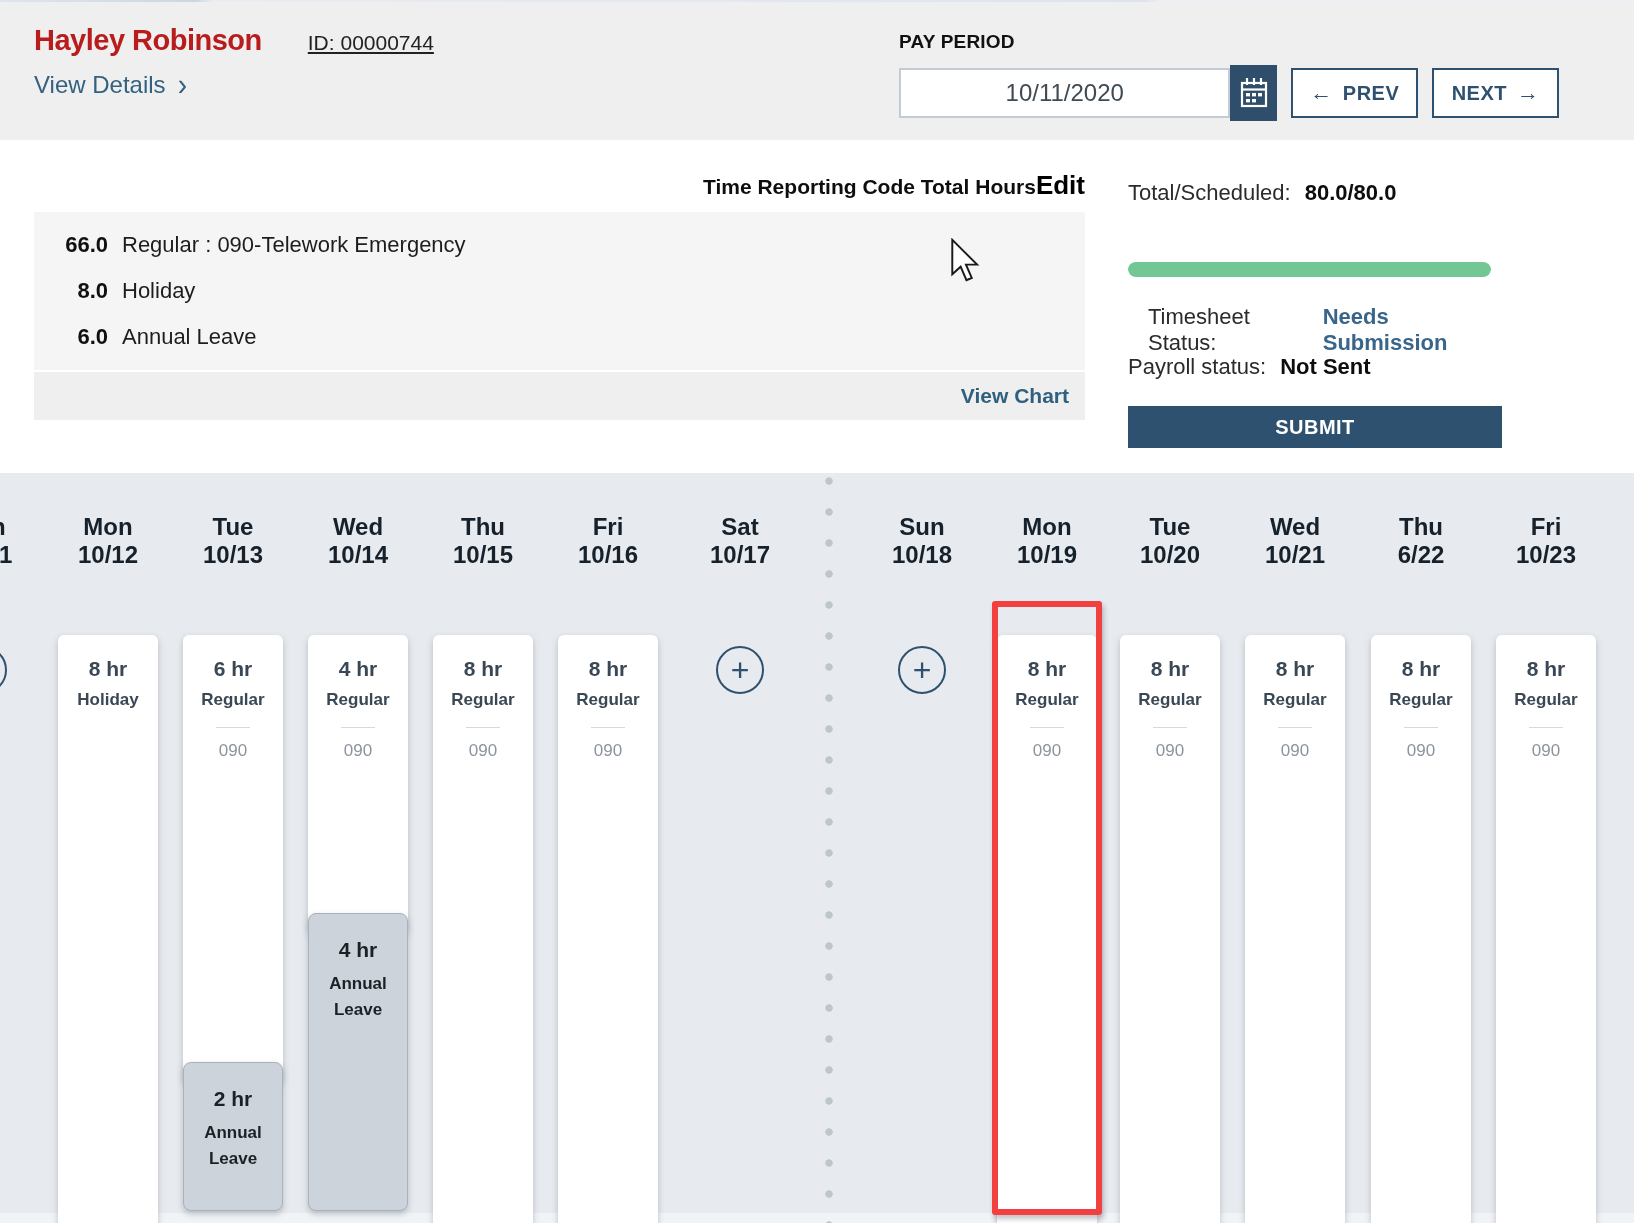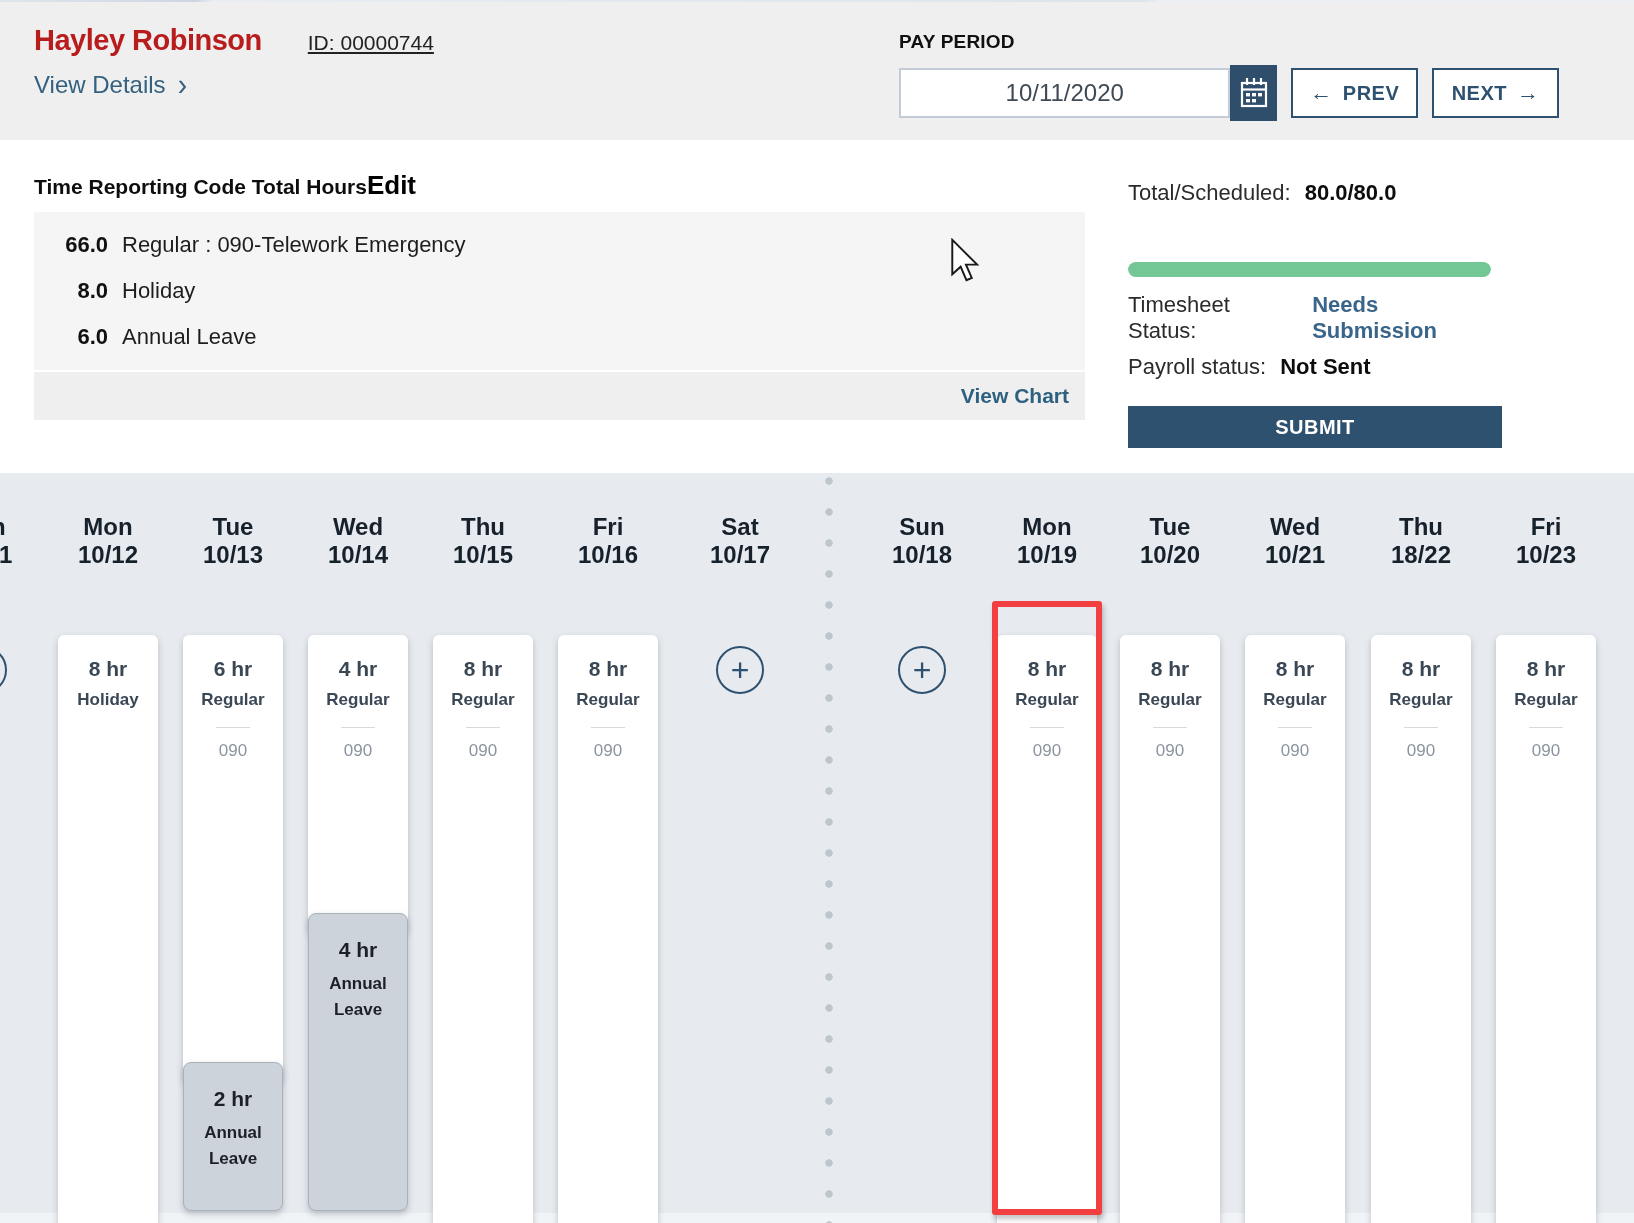--- a/index.html
+++ b/index.html
@@ -31,40 +31,40 @@
   .pp-navbtn { width:127px; height:50px; background:#fff; border:2px solid #2e5170; cursor:pointer;
     font-family:inherit; font-size:20px; font-weight:bold; color:#2e5170; letter-spacing:0.5px;
     display:flex; align-items:center; justify-content:center; gap:10px; }
   .pp-navbtn.prev { margin-left:14px; }
   .pp-navbtn.next { margin-left:14px; }
   .arrow-glyph { font-size:22px; font-weight:normal; }
 
   
   .content { position:absolute; top:140px; left:0; width:100%; height:333px; background:#fff; }
   .summary-head { position:absolute; left:34px; top:30px; width:1051px;
-    display:flex; justify-content:flex-start; align-items:baseline; }
+    display:flex; justify-content:flex-end; align-items:baseline; }
   .summary-title { font-size:21px; font-weight:bold; color:#0e0e0e; }
   .edit-link { font-size:26px; font-weight:bold; color:#000000; cursor:pointer; }
   .trc-panel { position:absolute; left:34px; top:72px; width:1051px; height:158px;
     background:#f5f5f6; padding-top:20px; }
   .trc-row { display:flex; align-items:baseline; height:46px; font-size:22px; }
   .trc-hours { width:74px; text-align:right; font-weight:bold; color:#101010; flex:none; }
   .trc-label { margin-left:14px; color:#1d1d1d; }
   .trc-footer { position:absolute; left:34px; top:232px; width:1051px; height:48px;
     background:#efeff0; display:flex; justify-content:flex-end; align-items:center; padding-right:16px; }
   .view-chart { font-size:21px; font-weight:bold; color:#2e617f; cursor:pointer; }
 
   .status-col { position:absolute; left:1128px; top:40px; width:374px; }
   .status-line { display:flex; align-items:baseline; font-size:22px; color:#2b2b2b; }
   .status-line .val { font-weight:bold; margin-left:14px; color:#0d0d0d; }
   .status-line .val.blue { color:#39658a; }
   .progress-track { position:absolute; top:82px; left:0; width:363px; height:15px;
     border-radius:8px; background:#e4e9ec; overflow:hidden; }
   .progress-fill { height:100%; border-radius:8px; }
-  .line-ts { position:absolute; top:112px; }
+  .line-ts { position:absolute; top:124px;margin-left:20px; }
   .line-pr { position:absolute; top:174px; }
   .submit-btn { position:absolute; top:226px; left:0; width:374px; height:42px;
     background:#2e5170; color:#fff; border:none; cursor:pointer;
     font-family:inherit; font-size:20px; font-weight:bold; letter-spacing:0.5px; }
 
   .cursor { position:absolute; left:947px; top:238px; width:36px; height:46px; pointer-events:none; z-index:50; }
 
   
   .calendar { position:absolute; top:473px; left:0; width:100%; height:750px; background:#e7ebef; overflow:hidden; }
   .bottom-strip { position:absolute; bottom:0; left:0; width:100%; height:10px; background:#f1f4f7; }
@@ -312,21 +312,21 @@
     <div class="col-track" style="left: 1245px;">
       <div class="card work" style="height: 597px;">
         <div class="hrs">8 hr</div>
         <div class="lbl">Regular</div>
         <div class="divline"></div>
         <div class="code">090</div>
       </div>
     </div>
     <div class="col-header" style="left: 1371px;">
       <div>Thu</div>
-      <div>18/22</div>
+      <div>6/22</div>
     </div>
     <div class="col-track" style="left: 1371px;">
       <div class="card work" style="height: 597px;">
         <div class="hrs">8 hr</div>
         <div class="lbl">Regular</div>
         <div class="divline"></div>
         <div class="code">090</div>
       </div>
     </div>
     <div class="col-header" style="left: 1496px;">

